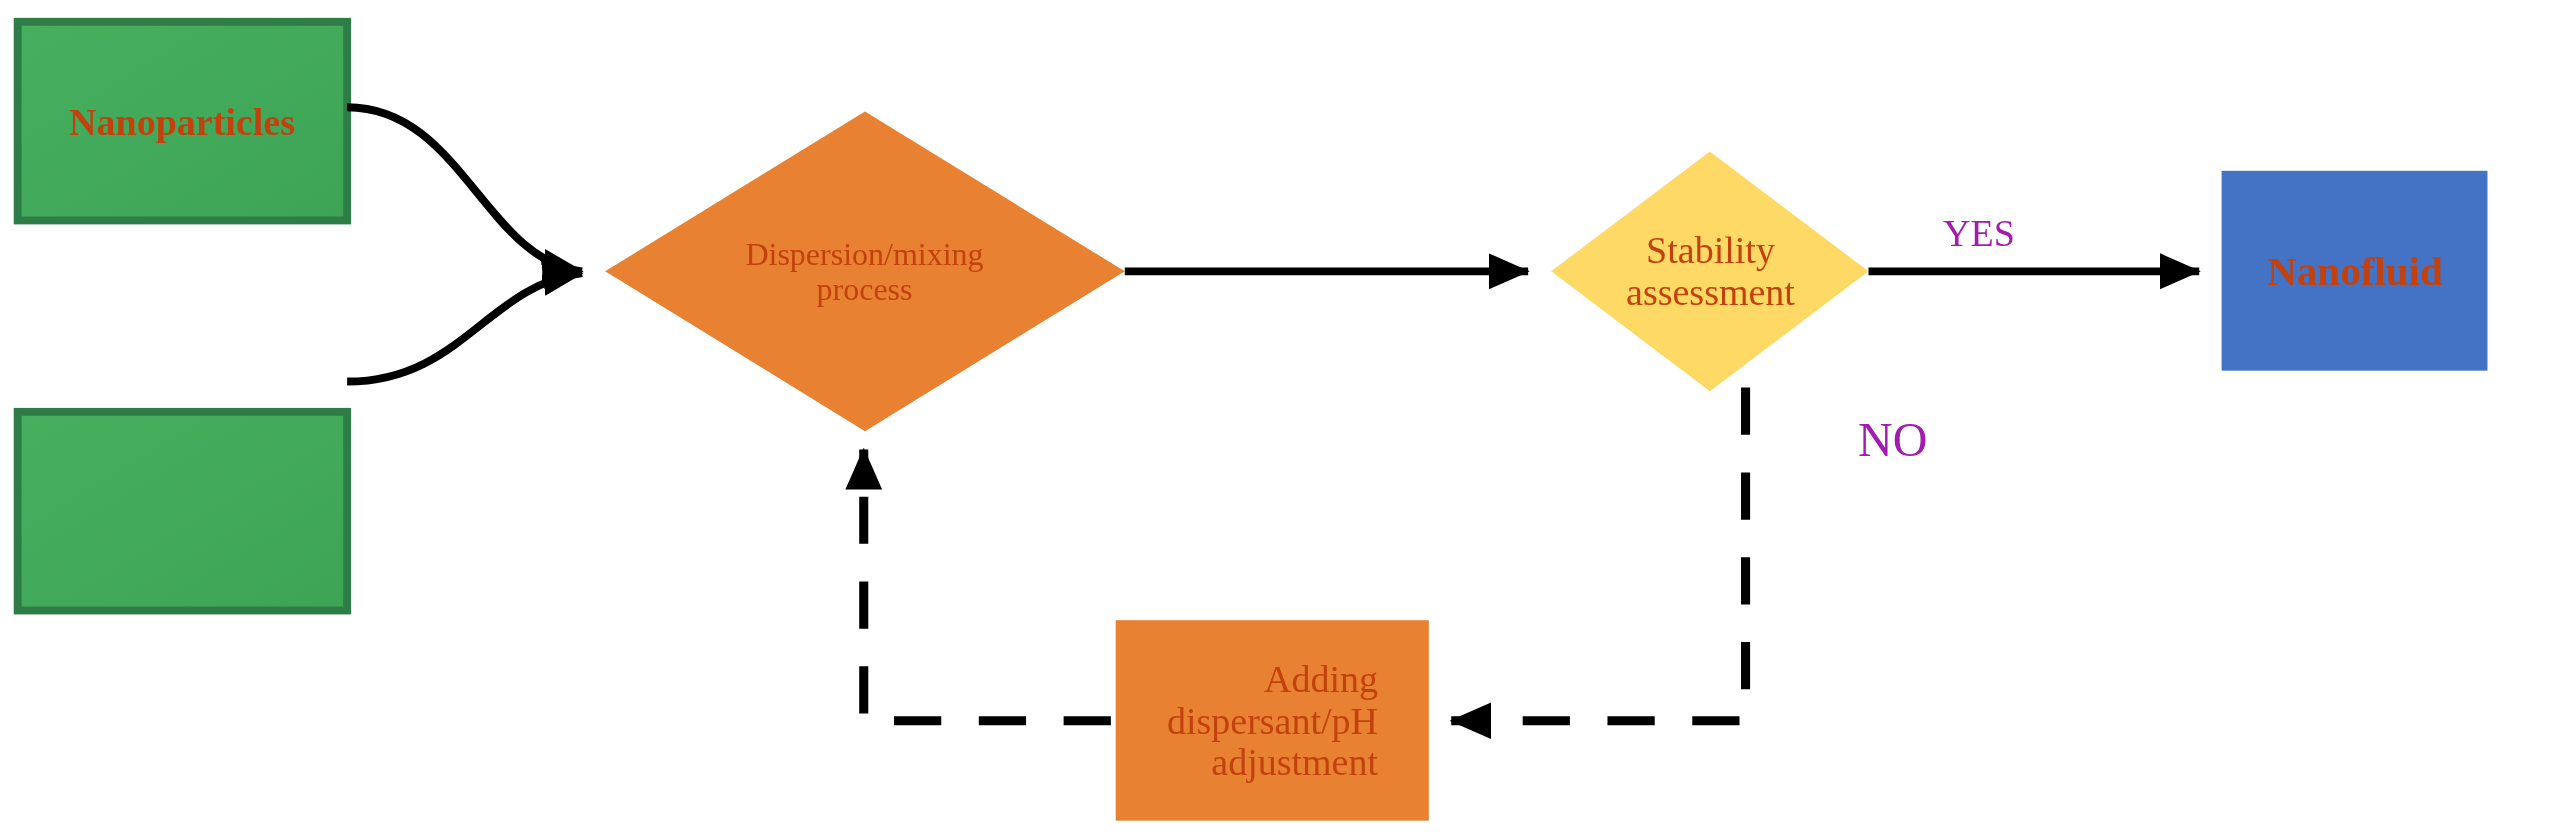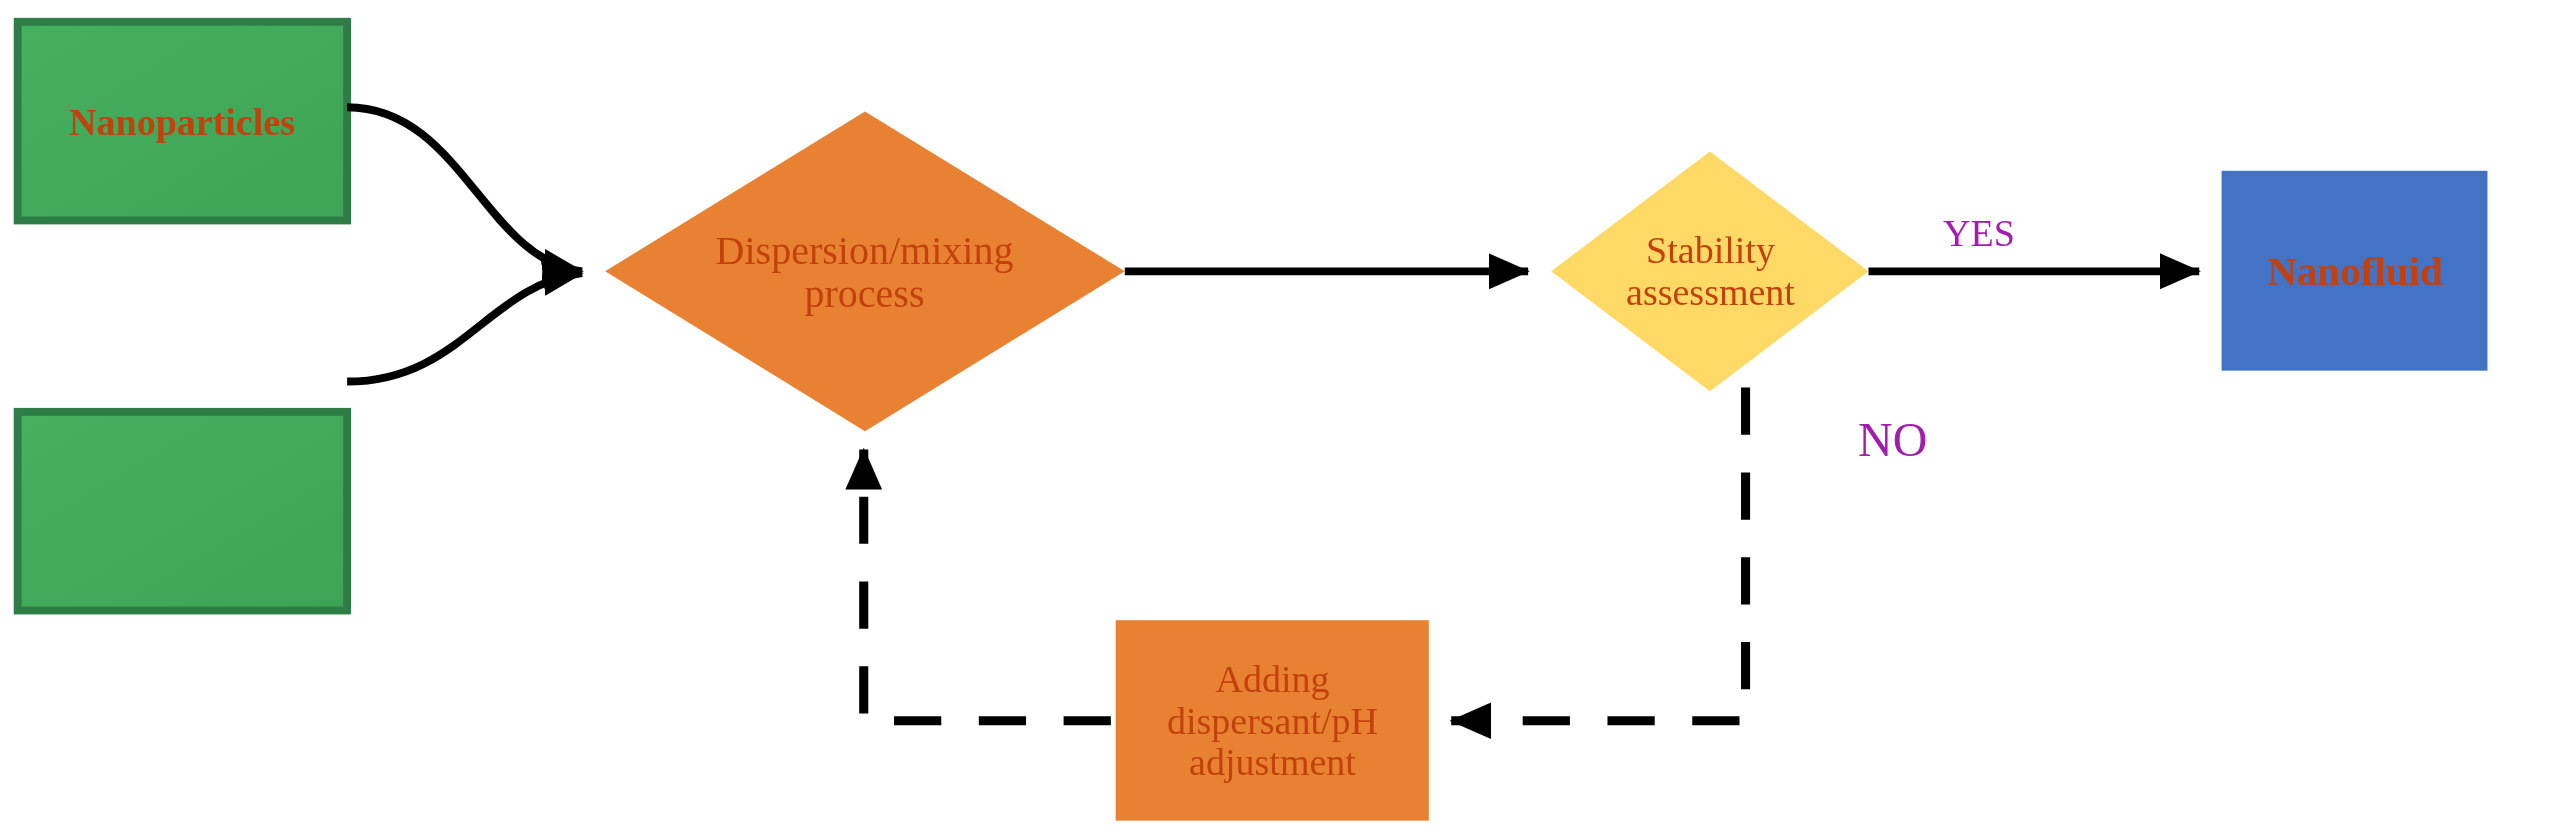--- a/index.html
+++ b/index.html
@@ -84,29 +84,29 @@
     <line x1="3084" y1="448" x2="3630" y2="448" stroke="#000000" stroke-width="13" marker-end="url(#arrowSolid)"></line>
 
     <path d="M 2881,640 L 2881,1190 L 2395,1190" fill="none" stroke="#000000" stroke-width="15" stroke-dasharray="78 62" stroke-linecap="butt" marker-end="url(#arrowDash)"></path>
 
     <path d="M 1833,1190 L 1425,1190 L 1425,742" fill="none" stroke="#000000" stroke-width="15" stroke-dasharray="78 62" stroke-linecap="butt" marker-end="url(#arrowDash)"></path>
   </svg>
 
   <div class="node-label lbl-bold" style="left:17px; top:22px; width:330px; height:199px; font-size:38px;">Nanoparticles</div>
 
 
-  <div class="node-label" style="left:634px; top:193px; width:461px; height:158px; font-size:40px; line-height:1.08;">Dispersion/mixing
+  <div class="node-label" style="left:634px; top:193px; width:461px; height:158px; font-size:32px; line-height:1.08;">Dispersion/mixing
 process</div>
 
   <div class="node-label" style="left:1577px; top:200px; width:267px; height:143px; font-size:38px; line-height:1.08;">Stability
 assessment</div>
 
   <div class="node-label lbl-bold" style="left:2222px; top:171px; width:266px; height:200px; font-size:41px;">Nanofluid</div>
 
-  <div class="node-label" style="left:1116px; top:621px; width:313px; height:201px; font-size:38px; line-height:1.1;">Adding
+  <div class="node-label" style="left:1116px; top:621px; width:313px; height:201px; font-size:38px; line-height:1.1;text-align:right;">Adding
 dispersant/pH
 adjustment</div>
 
   <div class="edge-label" style="left:1943px; top:182px; font-size:38px;">YES</div>
 
   <div class="edge-label" style="left:1858px; top:383px; font-size:48px;">NO</div>
 
 </div>
 
 

